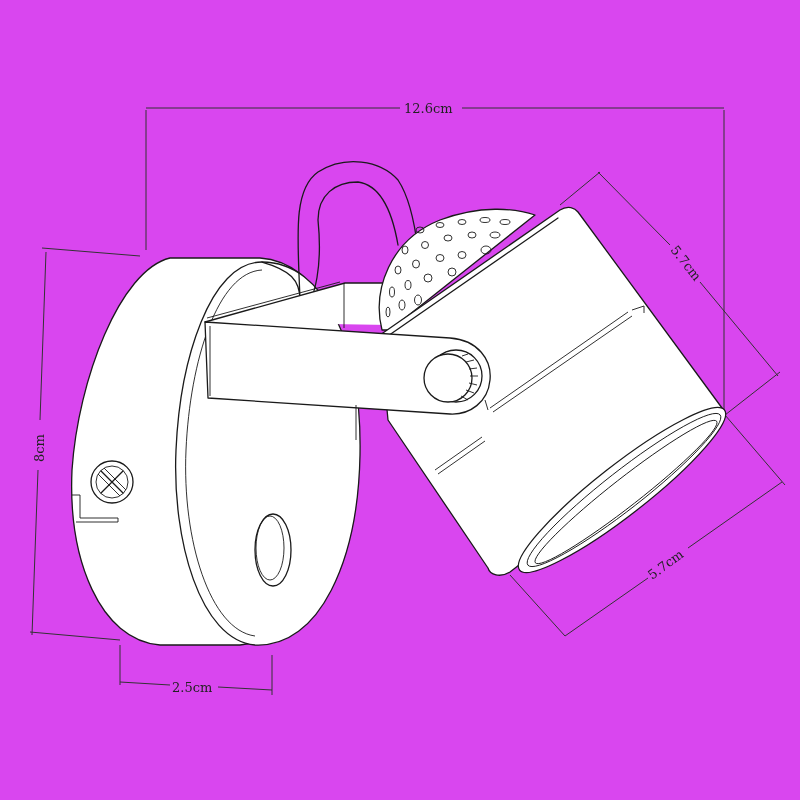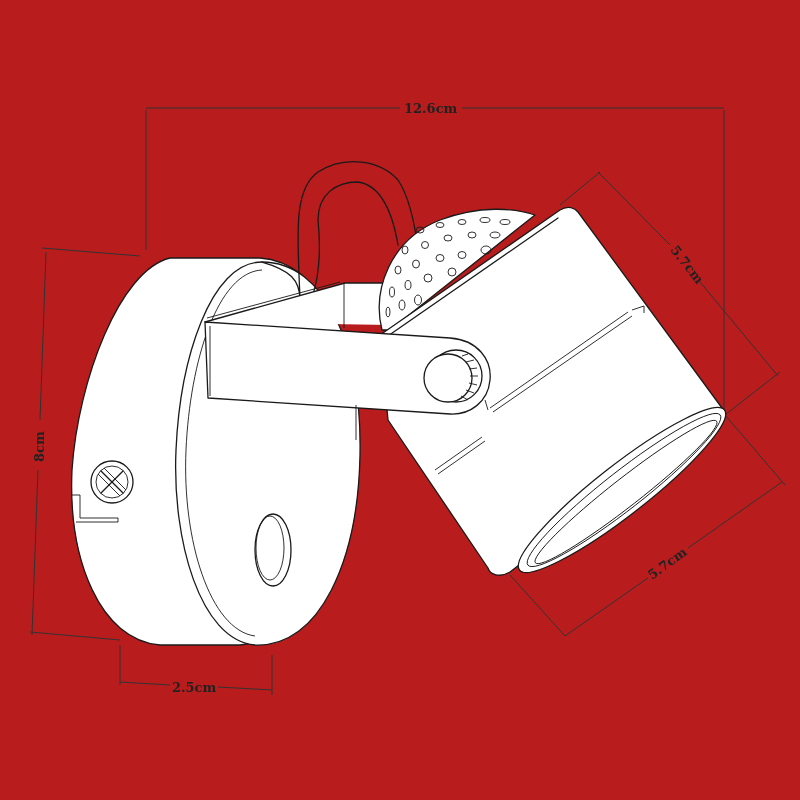--- a/index.html
+++ b/index.html
@@ -1,16 +1,16 @@
 <!DOCTYPE html>
 <html><head>
 <meta charset="utf-8">
 <style>
   html, body { margin: 0; padding: 0; background: #ffffff; }
-  #canvas { position: relative; width: 800px; height: 800px; background: #b91c1c; overflow: hidden; font-weight: bold; }
+  #canvas { position: relative; width: 800px; height: 800px; background: #d946ef; overflow: hidden; }
   svg { position: absolute; left: 0; top: 0; }
   .dim-label { font-family: "DejaVu Serif", "Liberation Serif", serif; font-size: 13px; fill: #222; }
   .ln { fill: none; stroke: #1a1a1a; stroke-width: 1.3; stroke-linejoin: round; stroke-linecap: round; }
   .ln-thin { fill: none; stroke: #1a1a1a; stroke-width: 0.9; }
   .dim { fill: none; stroke: #333; stroke-width: 1; }
   .fillw { fill: #ffffff; }
 </style>
 </head>
 <body>
 

